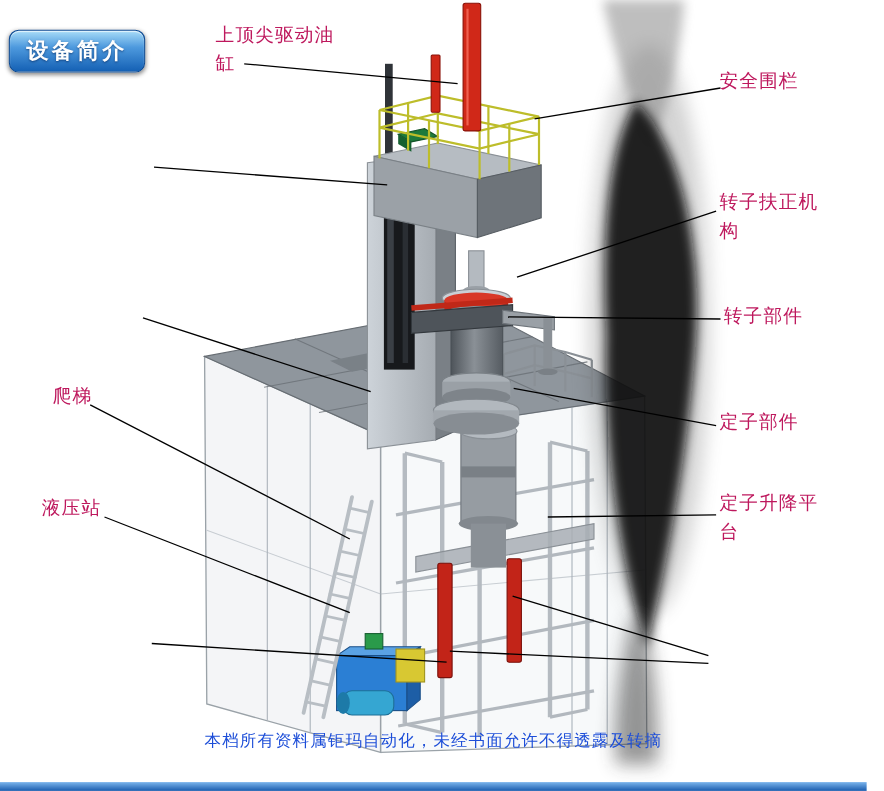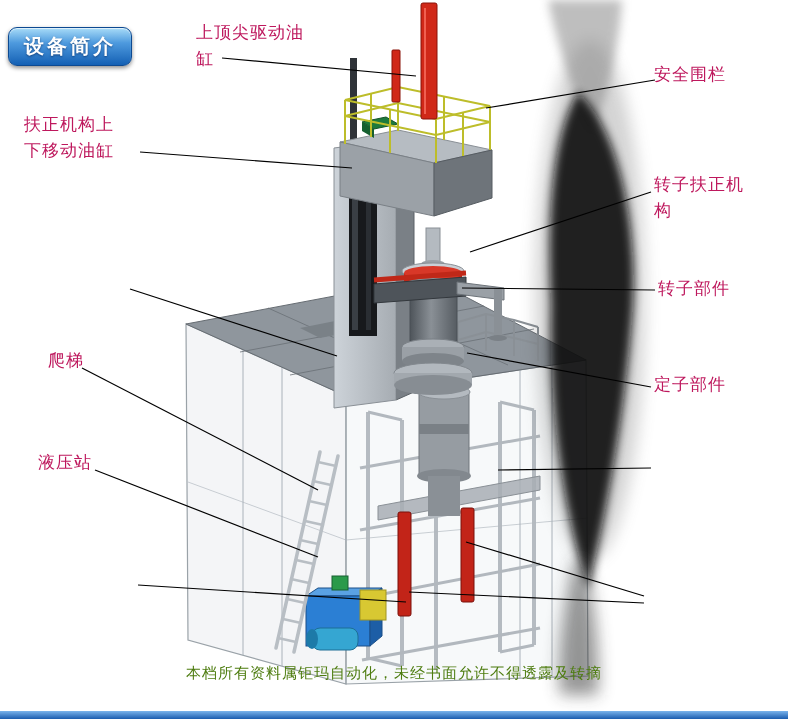--- a/index.html
+++ b/index.html
@@ -15,21 +15,21 @@
   .badge{
     position:absolute;left:8px;top:27px;padding:5px 15px;border-radius:9px;
     background:linear-gradient(180deg,#a8dcf8 0%,#4e9ade 40%,#1460b4 100%);
     color:#fff;font-size:20px;font-weight:bold;letter-spacing:3px;
     border:1px solid #0d4a92;
     box-shadow:0 2px 4px rgba(0,0,0,.45), inset 0 1px 1px rgba(255,255,255,.7);
     text-shadow:0 1px 2px rgba(0,30,80,.6);
   }
   .footer{
     position:absolute;left:0;right:0;top:664px;text-align:center;
-    font-size:15px;color:#4d7c0f;letter-spacing:1px;
+    font-size:15px;color:#1d4ed8;letter-spacing:1px;
   }
   .bottom-bar{
     position:absolute;left:0;right:0;bottom:0;height:8px;
     background:linear-gradient(180deg,#7ab4ec,#1a5cae);
   }
 </style>
 </head>
 <body>
 
 <div class="page">
@@ -229,25 +229,25 @@
       <line x1="644" y1="596" x2="466" y2="542"></line>
       <line x1="644" y1="603" x2="409" y2="592"></line>
     </g>
   </svg>
 
   <div class="badge">设备简介</div>
 
   <div class="lbl" style="left:196px;top:20px">上顶尖驱动油
 缸</div>
   <div class="lbl" style="left:654px;top:62px">安全围栏</div>
-  <div class="lbl" style="left:24px;top:112px">扶正机构上
-下移动油缸</div>
   <div class="lbl" style="left:654px;top:172px">转子扶正机
 构</div>
   <div class="lbl" style="left:48px;top:348px">爬梯</div>
   <div class="lbl" style="left:658px;top:276px">转子部件</div>
   <div class="lbl" style="left:654px;top:372px">定子部件</div>
   <div class="lbl" style="left:38px;top:450px">液压站</div>
+  <div class="lbl" style="left:654px;top:446px">定子升降平
+台</div>
 
   <div class="footer">本档所有资料属钜玛自动化，未经书面允许不得透露及转摘</div>
   <div class="bottom-bar"></div>
 
 </div>
 
 </body></html>

